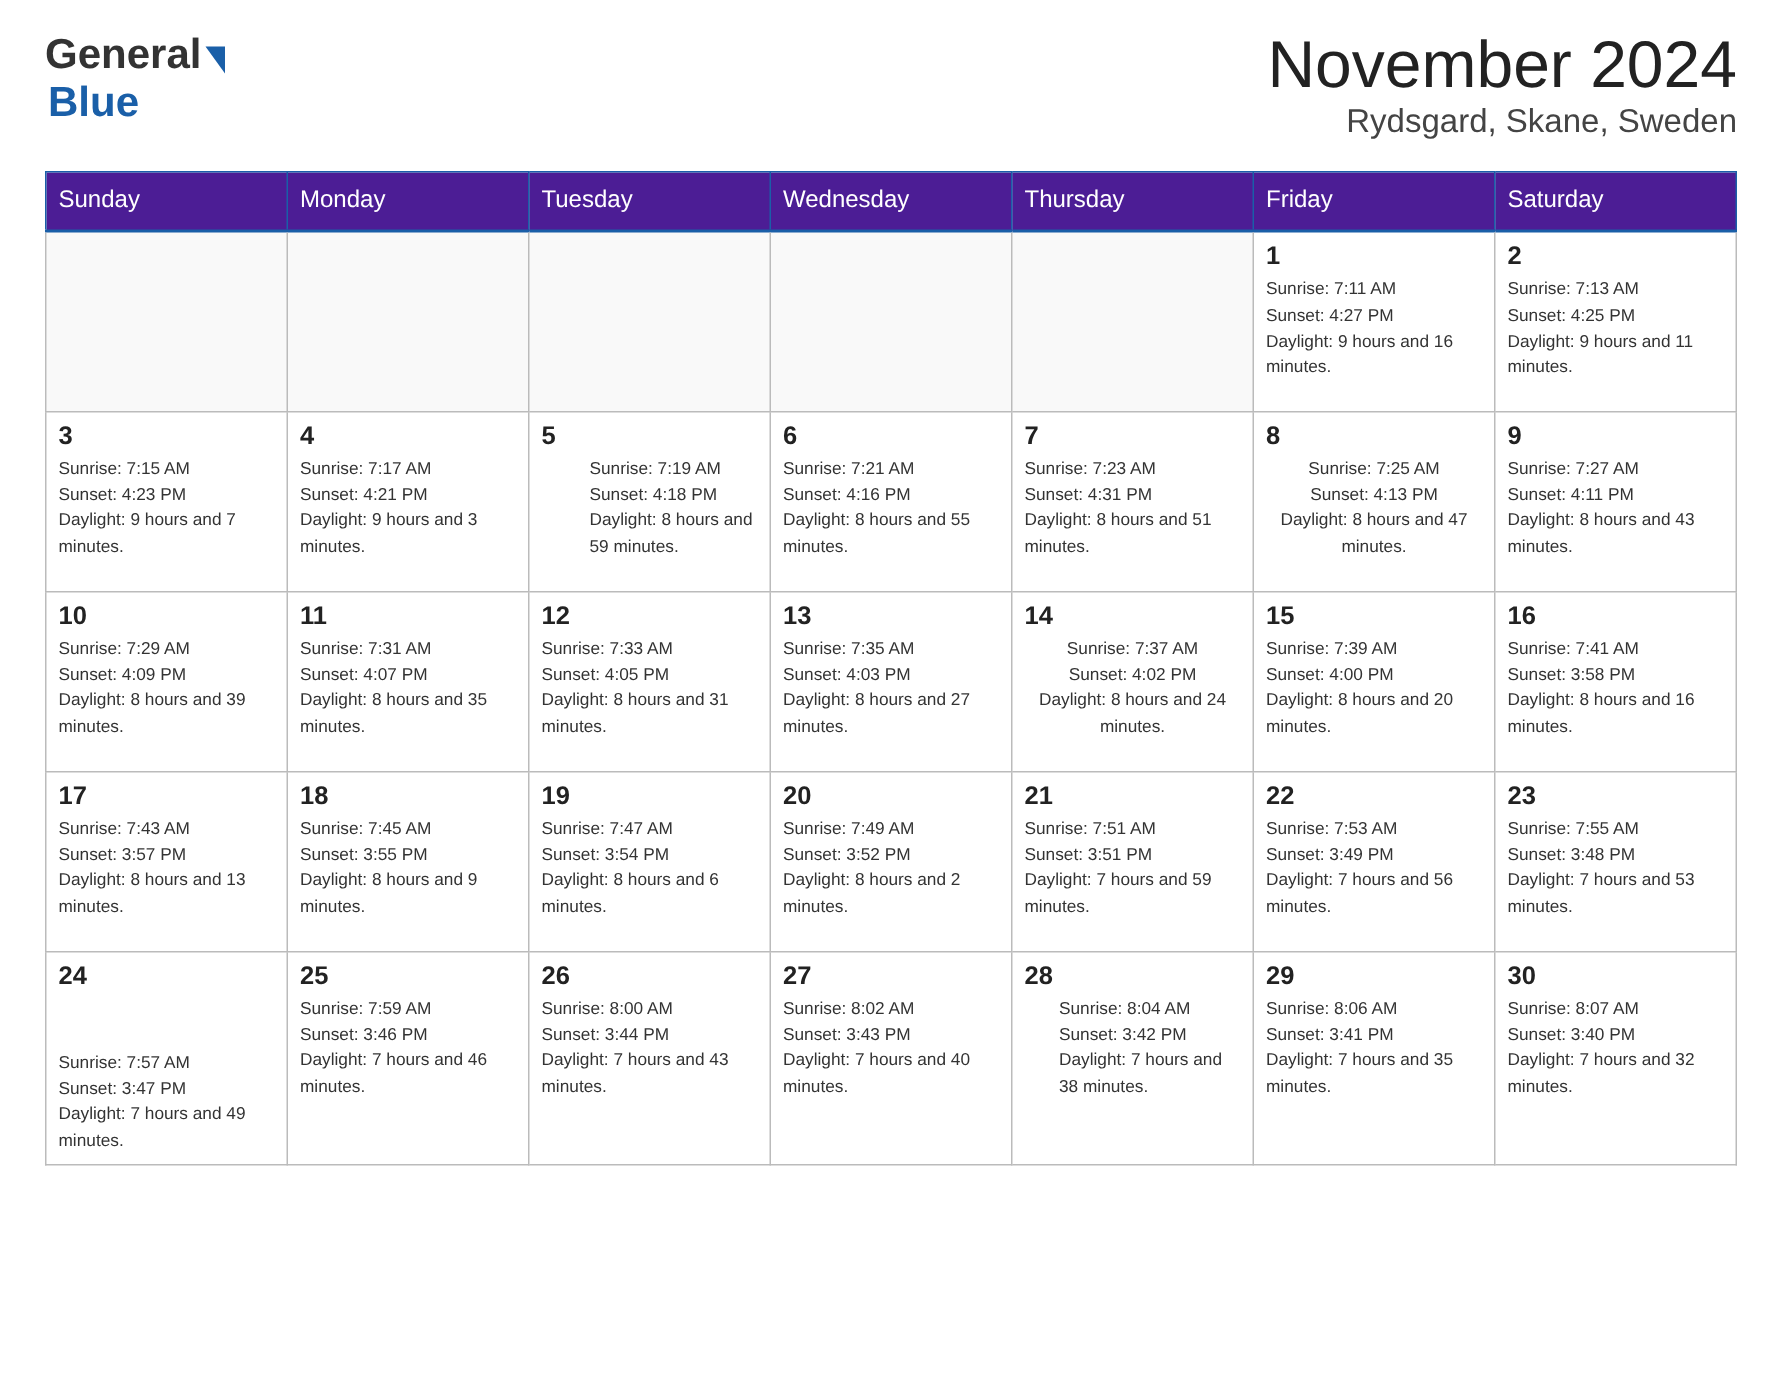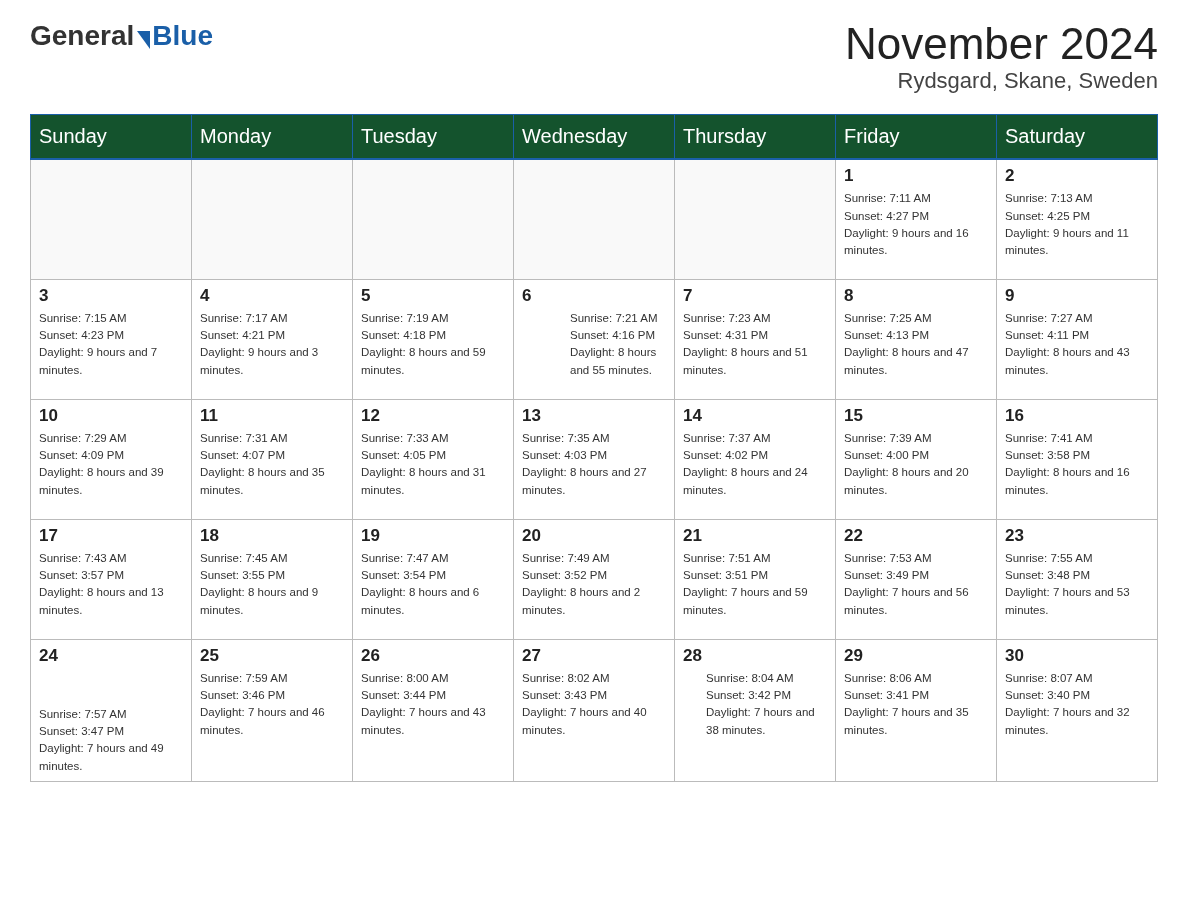--- a/index.html
+++ b/index.html
@@ -26,20 +26,21 @@
       font-weight: bold;
       color: #1a5fa8;
       margin-left: 2px;
     }
     .logo-line2 {
       display: flex;
       align-items: center;
     }
     .logo-wrapper {
       display: flex;
+      flex-direction: column;
     }
     .title-section {
       text-align: right;
     }
     .month-title {
       font-size: 44px;
       font-weight: 300;
       color: #222;
       line-height: 1.1;
     }
@@ -47,25 +48,25 @@
       font-size: 22px;
       color: #444;
       font-weight: normal;
     }
     .calendar {
       width: 100%;
       border-collapse: collapse;
       border: 1px solid #999;
     }
     .calendar th {
-      background-color: #14532d;
+      background-color: #4c1d95;
       color: #fff;
       padding: 10px 8px;
       text-align: left;
-      font-size: 20px;
+      font-size: 16px;
       font-weight: normal;
       border: 1px solid #1a5fa8;
     }
     .calendar td {
       border: 1px solid #bbb;
       vertical-align: top;
       padding: 6px 8px;
       width: calc(100% / 7);
       height: 120px;
     }
@@ -150,39 +151,39 @@
 Daylight: 9 hours and 7 minutes.</div>
         </td>
         <td>
           <span class="day-number">4</span>
           <div class="day-info" style="white-space: pre-line;">Sunrise: 7:17 AM
 Sunset: 4:21 PM
 Daylight: 9 hours and 3 minutes.</div>
         </td>
         <td>
           <span class="day-number">5</span>
-          <div class="day-info" style="white-space: pre-line;">Sunrise: 7:19 AM
+          <div class="day-info" style="white-space: pre-line; margin-left: 32px;">Sunrise: 7:19 AM
 Sunset: 4:18 PM
 Daylight: 8 hours and 59 minutes.</div>
         </td>
         <td>
           <span class="day-number">6</span>
-          <div class="day-info" style="white-space: pre-line; margin-left: 48px;">Sunrise: 7:21 AM
+          <div class="day-info" style="white-space: pre-line;">Sunrise: 7:21 AM
 Sunset: 4:16 PM
 Daylight: 8 hours and 55 minutes.</div>
         </td>
         <td>
           <span class="day-number">7</span>
           <div class="day-info" style="white-space: pre-line;">Sunrise: 7:23 AM
 Sunset: 4:31 PM
 Daylight: 8 hours and 51 minutes.</div>
         </td>
         <td>
           <span class="day-number">8</span>
-          <div class="day-info" style="white-space: pre-line;">Sunrise: 7:25 AM
+          <div class="day-info" style="white-space: pre-line; text-align: center;">Sunrise: 7:25 AM
 Sunset: 4:13 PM
 Daylight: 8 hours and 47 minutes.</div>
         </td>
         <td>
           <span class="day-number">9</span>
           <div class="day-info" style="white-space: pre-line;">Sunrise: 7:27 AM
 Sunset: 4:11 PM
 Daylight: 8 hours and 43 minutes.</div>
         </td>
       </tr>
@@ -206,21 +207,21 @@
 Daylight: 8 hours and 31 minutes.</div>
         </td>
         <td>
           <span class="day-number">13</span>
           <div class="day-info" style="white-space: pre-line;">Sunrise: 7:35 AM
 Sunset: 4:03 PM
 Daylight: 8 hours and 27 minutes.</div>
         </td>
         <td>
           <span class="day-number">14</span>
-          <div class="day-info" style="white-space: pre-line;">Sunrise: 7:37 AM
+          <div class="day-info" style="white-space: pre-line; text-align: center;">Sunrise: 7:37 AM
 Sunset: 4:02 PM
 Daylight: 8 hours and 24 minutes.</div>
         </td>
         <td>
           <span class="day-number">15</span>
           <div class="day-info" style="white-space: pre-line;">Sunrise: 7:39 AM
 Sunset: 4:00 PM
 Daylight: 8 hours and 20 minutes.</div>
         </td>
         <td>

